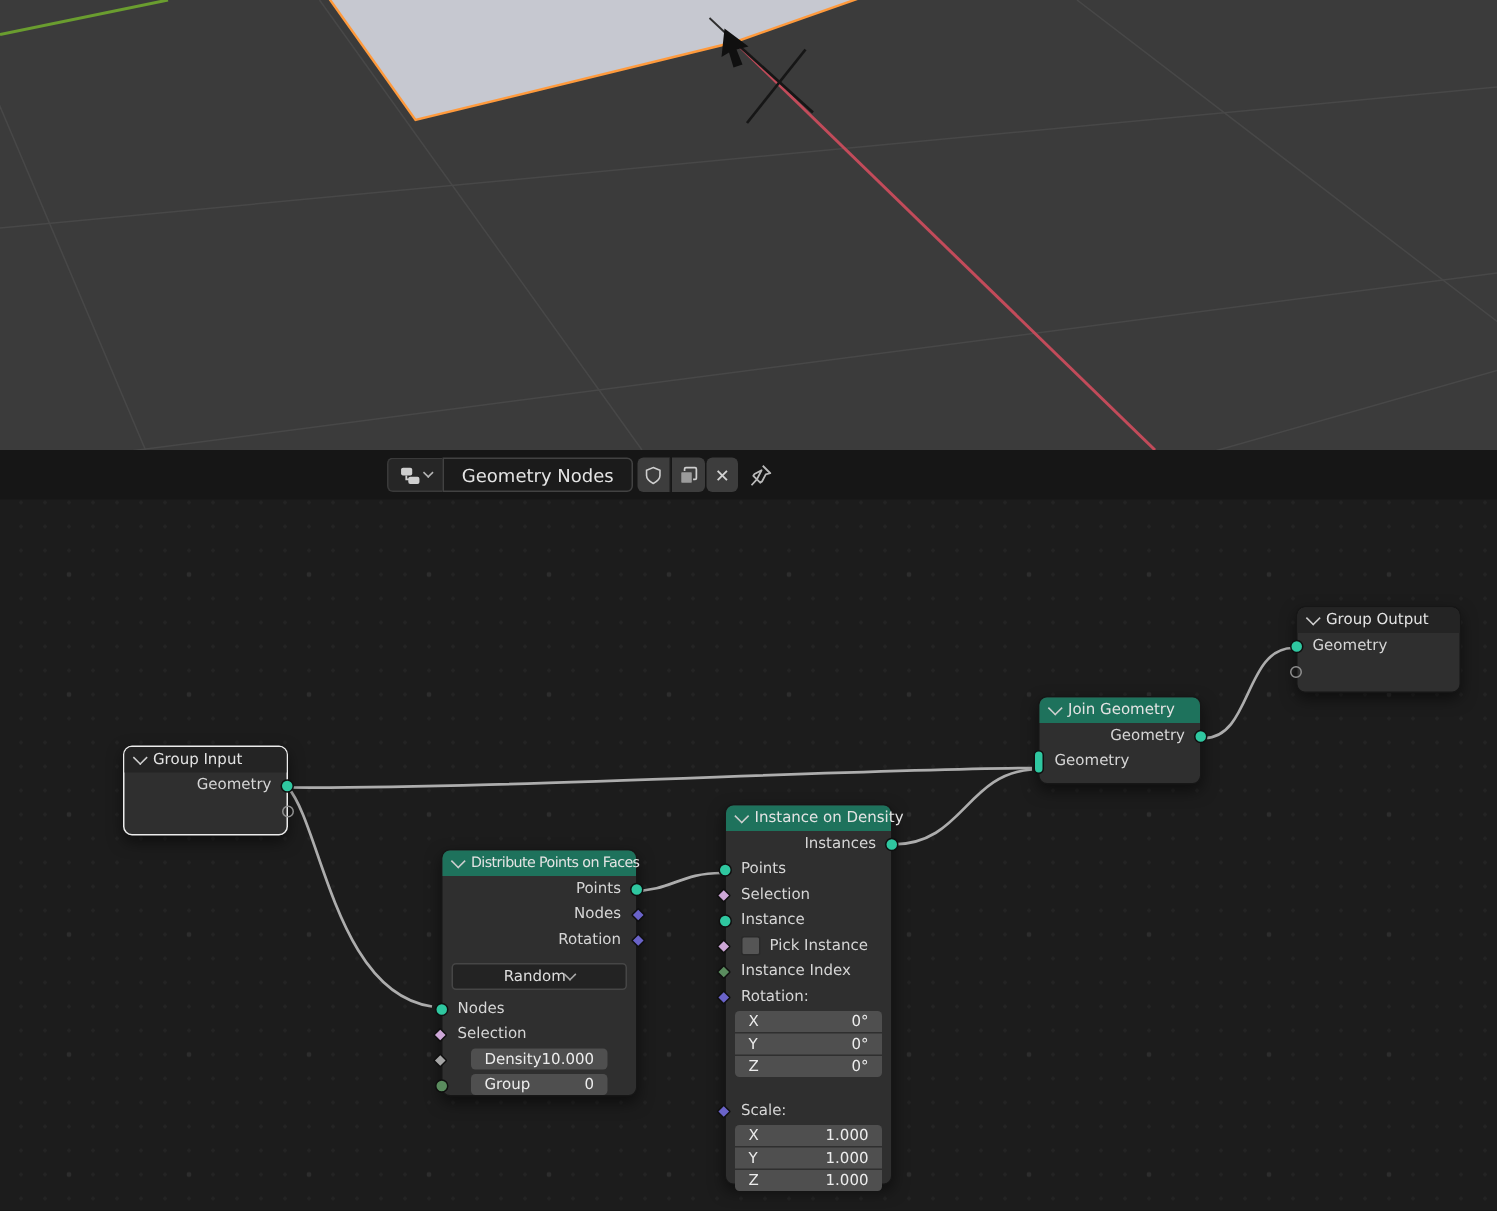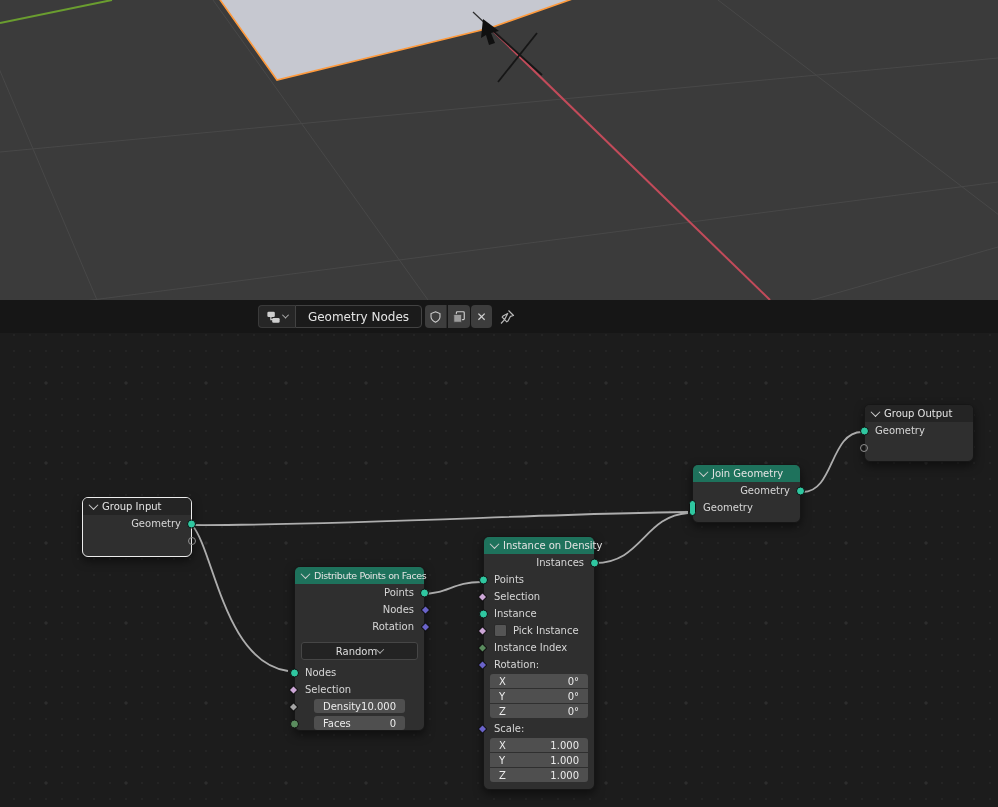--- a/index.html
+++ b/index.html
@@ -199,21 +199,21 @@
       <div class="row" style="height:16px;display:block;">
         <span class="sock left s-diamond" style="background:#a5a5a5;"></span>
         <div class="field">
           <span>Density</span>
           <span>10.000</span>
         </div>
       </div>
       <div class="row" style="height:16px;display:block;margin-top:1px;">
         <span class="sock left s-circle" style="background:#5a8c5e;"></span>
         <div class="field">
-          <span>Faces</span>
+          <span>Group</span>
           <span>0</span>
         </div>
       </div>
     </div>
 
     <div class="node" style="left:483px;top:236px;width:112px;height:254px;">
       <div class="node-header hdr-teal">
         <span class="chev"></span>
         <span>Instance on Density</span>
       </div>
@@ -253,21 +253,21 @@
         </div>
         <div class="field">
           <span>Y</span>
           <span>0°</span>
         </div>
         <div class="field">
           <span>Z</span>
           <span>0°</span>
         </div>
       </div>
-      <div class="row in" style="margin-top:2px;">
+      <div class="row in" style="margin-top:14px;">
         <span class="sock left s-diamond" style="background:#6a63c9;"></span>
         <span>Scale:</span>
       </div>
       <div class="stack">
         <div class="field">
           <span>X</span>
           <span>1.000</span>
         </div>
         <div class="field">
           <span>Y</span>

